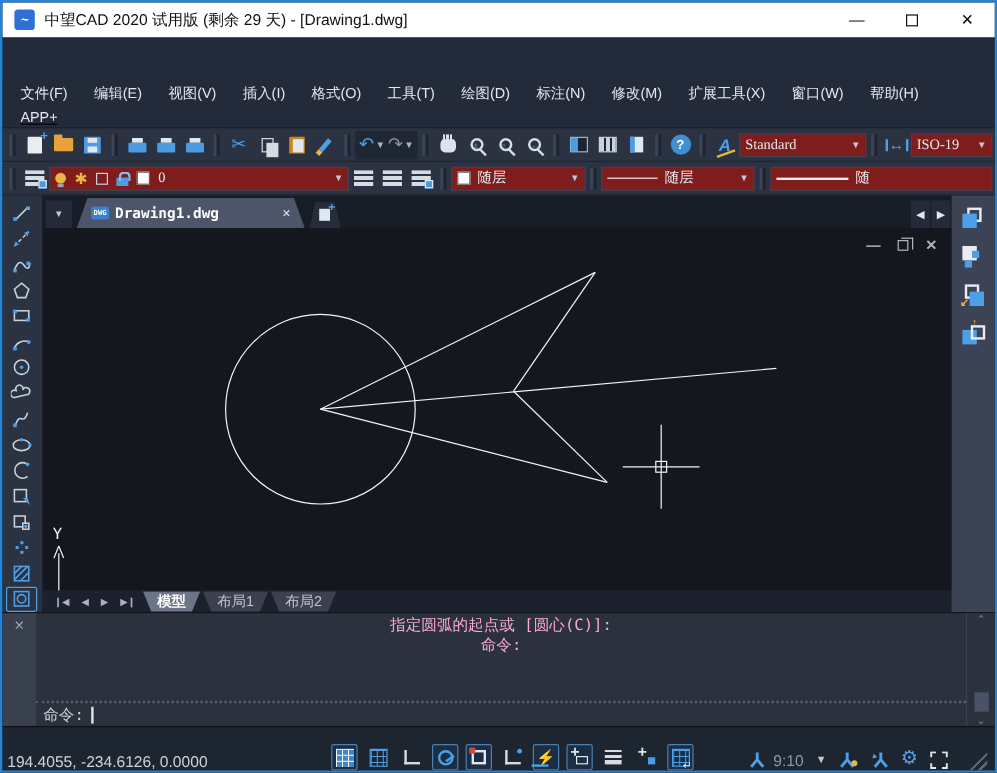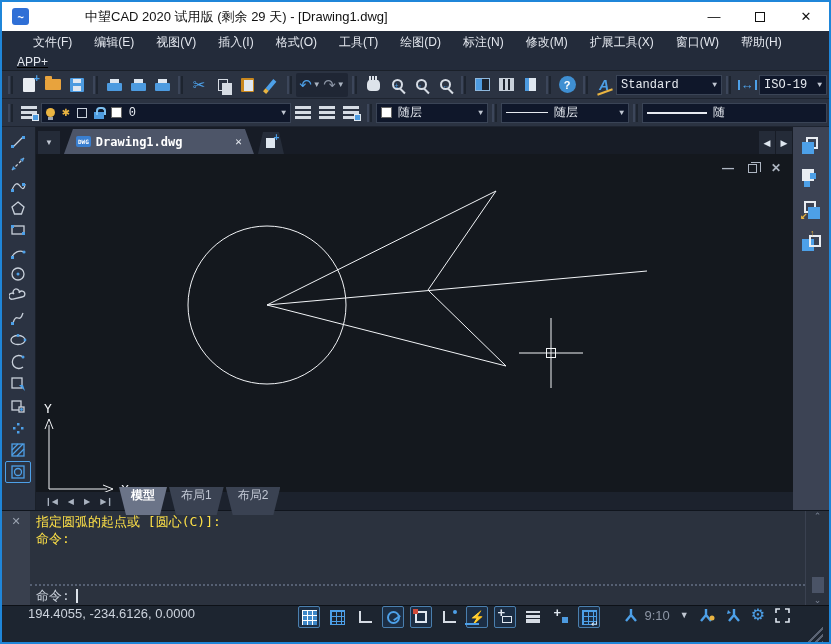--- a/index.html
+++ b/index.html
@@ -5,38 +5,38 @@
   * { box-sizing: border-box; margin: 0; padding: 0; }
   body { background:#3a3f4a; font-family:"Liberation Sans", sans-serif; }
   .window{
     width:831px;height:644px;position:relative;overflow:hidden;
     border:2px solid #1f86d9;background:#232b3a;display:flex;flex-direction:column;
   }
   
   .titlebar{height:29px;background:#ffffff;display:flex;align-items:center;padding:0 0 0 10px;flex:0 0 auto;}
   .app-icon{width:17px;height:17px;border-radius:3px;background:#2f6fd6;color:#fff;font-size:11px;font-weight:bold;
     display:flex;align-items:center;justify-content:center;margin-right:8px;font-style:italic;}
-  .title-text{font-size:13px;color:#111;margin-left:48px;}
+  .title-text{font-size:13px;color:#111;}
   .win-controls{margin-left:auto;display:flex;align-items:center;gap:0;}
   .win-btn{width:46px;height:29px;display:flex;align-items:center;justify-content:center;color:#111;font-size:13px;}
   .restore-box{width:10px;height:10px;border:1px solid #111;}
   
-  .menubar{height:23px;background:#232b3a;display:flex;align-items:center;padding:0 20px;flex:0 0 auto;}
+  .menubar{height:23px;background:#232b3a;display:flex;align-items:center;padding:0 4px;flex:0 0 auto;margin-top:36px;}
   .menu-item{color:#e3e7ee;font-size:12px;padding:3px 11px;cursor:default;}
   .appbar{height:17px;background:#232b3a;display:flex;align-items:center;padding:0 15px;flex:0 0 auto;border-bottom:1px solid #1a2029;text-decoration:underline;}
   .appbar span{color:#e3e7ee;font-size:12px;}
   
   .toolbar{height:28px;background:#2b3342;display:flex;align-items:center;padding:0 2px;flex:0 0 auto;border-bottom:1px solid #1e2430;}
   .tb-grip{width:5px;height:18px;border-left:2px solid #3c465a;border-right:2px solid #1d242f;margin:0 4px;}
   .tb-btn{width:24px;height:24px;display:flex;align-items:center;justify-content:center;border-radius:2px;position:relative;flex:0 0 auto;}
   .g{font-size:15px;color:#cfd6e0;line-height:1;}
   .blue{color:#4da0e8;} .gray{color:#8a93a3;} .small-arrow{font-size:8px;color:#aab3c0;margin-left:1px;}
   .undo-group{background:#1f2634;border-radius:2px;display:flex;align-items:center;height:24px;padding:0 2px;}
-  .combo{height:20px;background:#0f172a;border:1px solid #3a4456;display:flex;align-items:center;padding:0 4px;
-    font-family:Liberation Mono, monospace;font-size:12px;color:#e6eaf0;}
+  .combo{height:20px;background:#7f1d1d;border:1px solid #3a4456;display:flex;align-items:center;padding:0 4px;
+    font-family:Liberation Serif, serif;font-size:12px;color:#e6eaf0;}
   .combo .carat{margin-left:auto;font-size:8px;color:#c0c7d2;padding-left:6px;}
   
   .ic-folder{width:16px;height:11px;background:#e8a33d;border-radius:1px;position:relative;}
   .ic-folder::before{content:"";position:absolute;top:-3px;left:0;width:7px;height:3px;background:#e8a33d;border-radius:1px 1px 0 0;}
   .ic-floppy{width:14px;height:14px;background:#4d9be0;position:relative;border-radius:1px;}
   .ic-floppy::before{content:"";position:absolute;top:1px;left:3px;width:8px;height:4px;background:#dfe7f0;}
   .ic-floppy::after{content:"";position:absolute;bottom:1px;left:3px;width:8px;height:5px;background:#dfe7f0;}
   .ic-new{width:12px;height:14px;background:#e9edf2;position:relative;border-radius:1px;}
   .ic-new::after{content:"+";position:absolute;top:-6px;right:-5px;color:#4da0e8;font-size:11px;font-weight:bold;}
   .ic-printer{width:15px;height:12px;position:relative;}
@@ -105,37 +105,37 @@
   .doc-controls .rest::before{content:"";position:absolute;top:-3px;left:2px;width:9px;height:9px;border:1px solid #aeb6c2;border-left:none;border-bottom:none;}
   
   .right-strip{width:36px;background:#3c4354;display:flex;flex-direction:column;align-items:center;padding-top:10px;gap:12px;}
   .rtb{width:22px;height:20px;position:relative;}
   .rtb .sqa{position:absolute;width:12px;height:12px;}
   .rtb .sqb{position:absolute;width:12px;height:12px;}
   .rtb .arr{position:absolute;font-size:9px;color:#e9b442;font-weight:bold;line-height:1;}
   
   .layoutbar{height:18px;background:#1c222d;display:flex;align-items:center;flex:0 0 auto;padding-left:4px;}
   .nav-btn{color:#aab3c0;font-size:8px;padding:0 5px;}
-  .layout-tab{height:28px;padding:0 12px;margin:0 1px;display:flex;
+  .layout-tab{height:17px;padding:0 12px;margin:0 1px;display:flex;
     clip-path:polygon(0 0,100% 0,calc(100% - 7px) 100%,7px 100%);
     background:#3a4252;color:#c0c6d2;font-size:12px;}
   .layout-tab.active{background:#6b7488;color:#ffffff;font-weight:bold;}
   
   .cmdwrap{flex:0 0 auto;display:flex;height:95px;background:#2b323e;border-top:1px solid #10151d;}
   .cmd-gutter{width:28px;background:#39404e;display:flex;justify-content:center;padding-top:4px;color:#9aa3b0;font-size:11px;}
   .cmd-main{flex:1 1 auto;display:flex;flex-direction:column;min-width:0;}
   .cmd-hist{flex:1 1 auto;padding:2px 6px;overflow:hidden;}
-  .cmd-line{font-family:"DejaVu Sans Mono",monospace;font-size:13px;color:#fde047;line-height:17px;white-space:pre;}
+  .cmd-line{font-family:"DejaVu Sans Mono",monospace;font-size:13px;color:#f9a8d4;line-height:17px;white-space:pre;text-align:center;}
   .cmd-input{height:21px;border-top:2px dotted #566073;display:flex;align-items:center;padding:0 6px;
     font-family:"DejaVu Sans Mono",monospace;font-size:13px;color:#c9d0da;}
   .caret{display:inline-block;width:2px;height:14px;background:#dde3ea;margin-left:6px;}
   .cmd-scroll{width:24px;background:#2b323e;border-left:1px solid #3a4150;display:flex;flex-direction:column;align-items:center;color:#7a8395;font-size:9px;}
   .cmd-scroll .thumb{width:12px;height:16px;background:#4a5366;margin-top:auto;margin-bottom:2px;}
   
-  .statusbar{height:37px;background:#1d2530;display:flex;align-items:flex-start;flex:0 0 auto;padding:0 6px 0 26px;border-top:1px solid #0d1117;}
+  .statusbar{height:37px;background:#1d2530;display:flex;align-items:flex-end;flex:0 0 auto;padding:0 6px 0 4px;border-top:1px solid #0d1117;}
   .coords{color:#ccd3dd;font-size:13px;width:270px;flex:0 0 auto;}
   .st-group{display:flex;align-items:center;gap:6px;}
   .st-btn{width:22px;height:22px;display:flex;align-items:center;justify-content:center;border-radius:2px;position:relative;}
   .st-btn.on{border:1px solid #4a7fae;background:#1c2e44;}
   .ic-grid{width:15px;height:15px;background:#3d87c8;
     background-image:linear-gradient(#fff 1px,transparent 1px),linear-gradient(90deg,#fff 1px,transparent 1px);background-size:5px 5px;}
   .ic-gridline{width:15px;height:15px;background-image:linear-gradient(#4da0e8 1px,transparent 1px),linear-gradient(90deg,#4da0e8 1px,transparent 1px);background-size:5px 5px;border:1px solid #4da0e8;}
   .ic-ortho{width:13px;height:12px;border-left:2px solid #d6dce4;border-bottom:2px solid #d6dce4;}
   .ic-polar{width:13px;height:13px;border:2px solid #4da0e8;border-radius:50%;position:relative;}
   .ic-polar::after{content:"";position:absolute;top:4px;left:4px;width:8px;height:2px;background:#4da0e8;transform:rotate(-35deg);}

